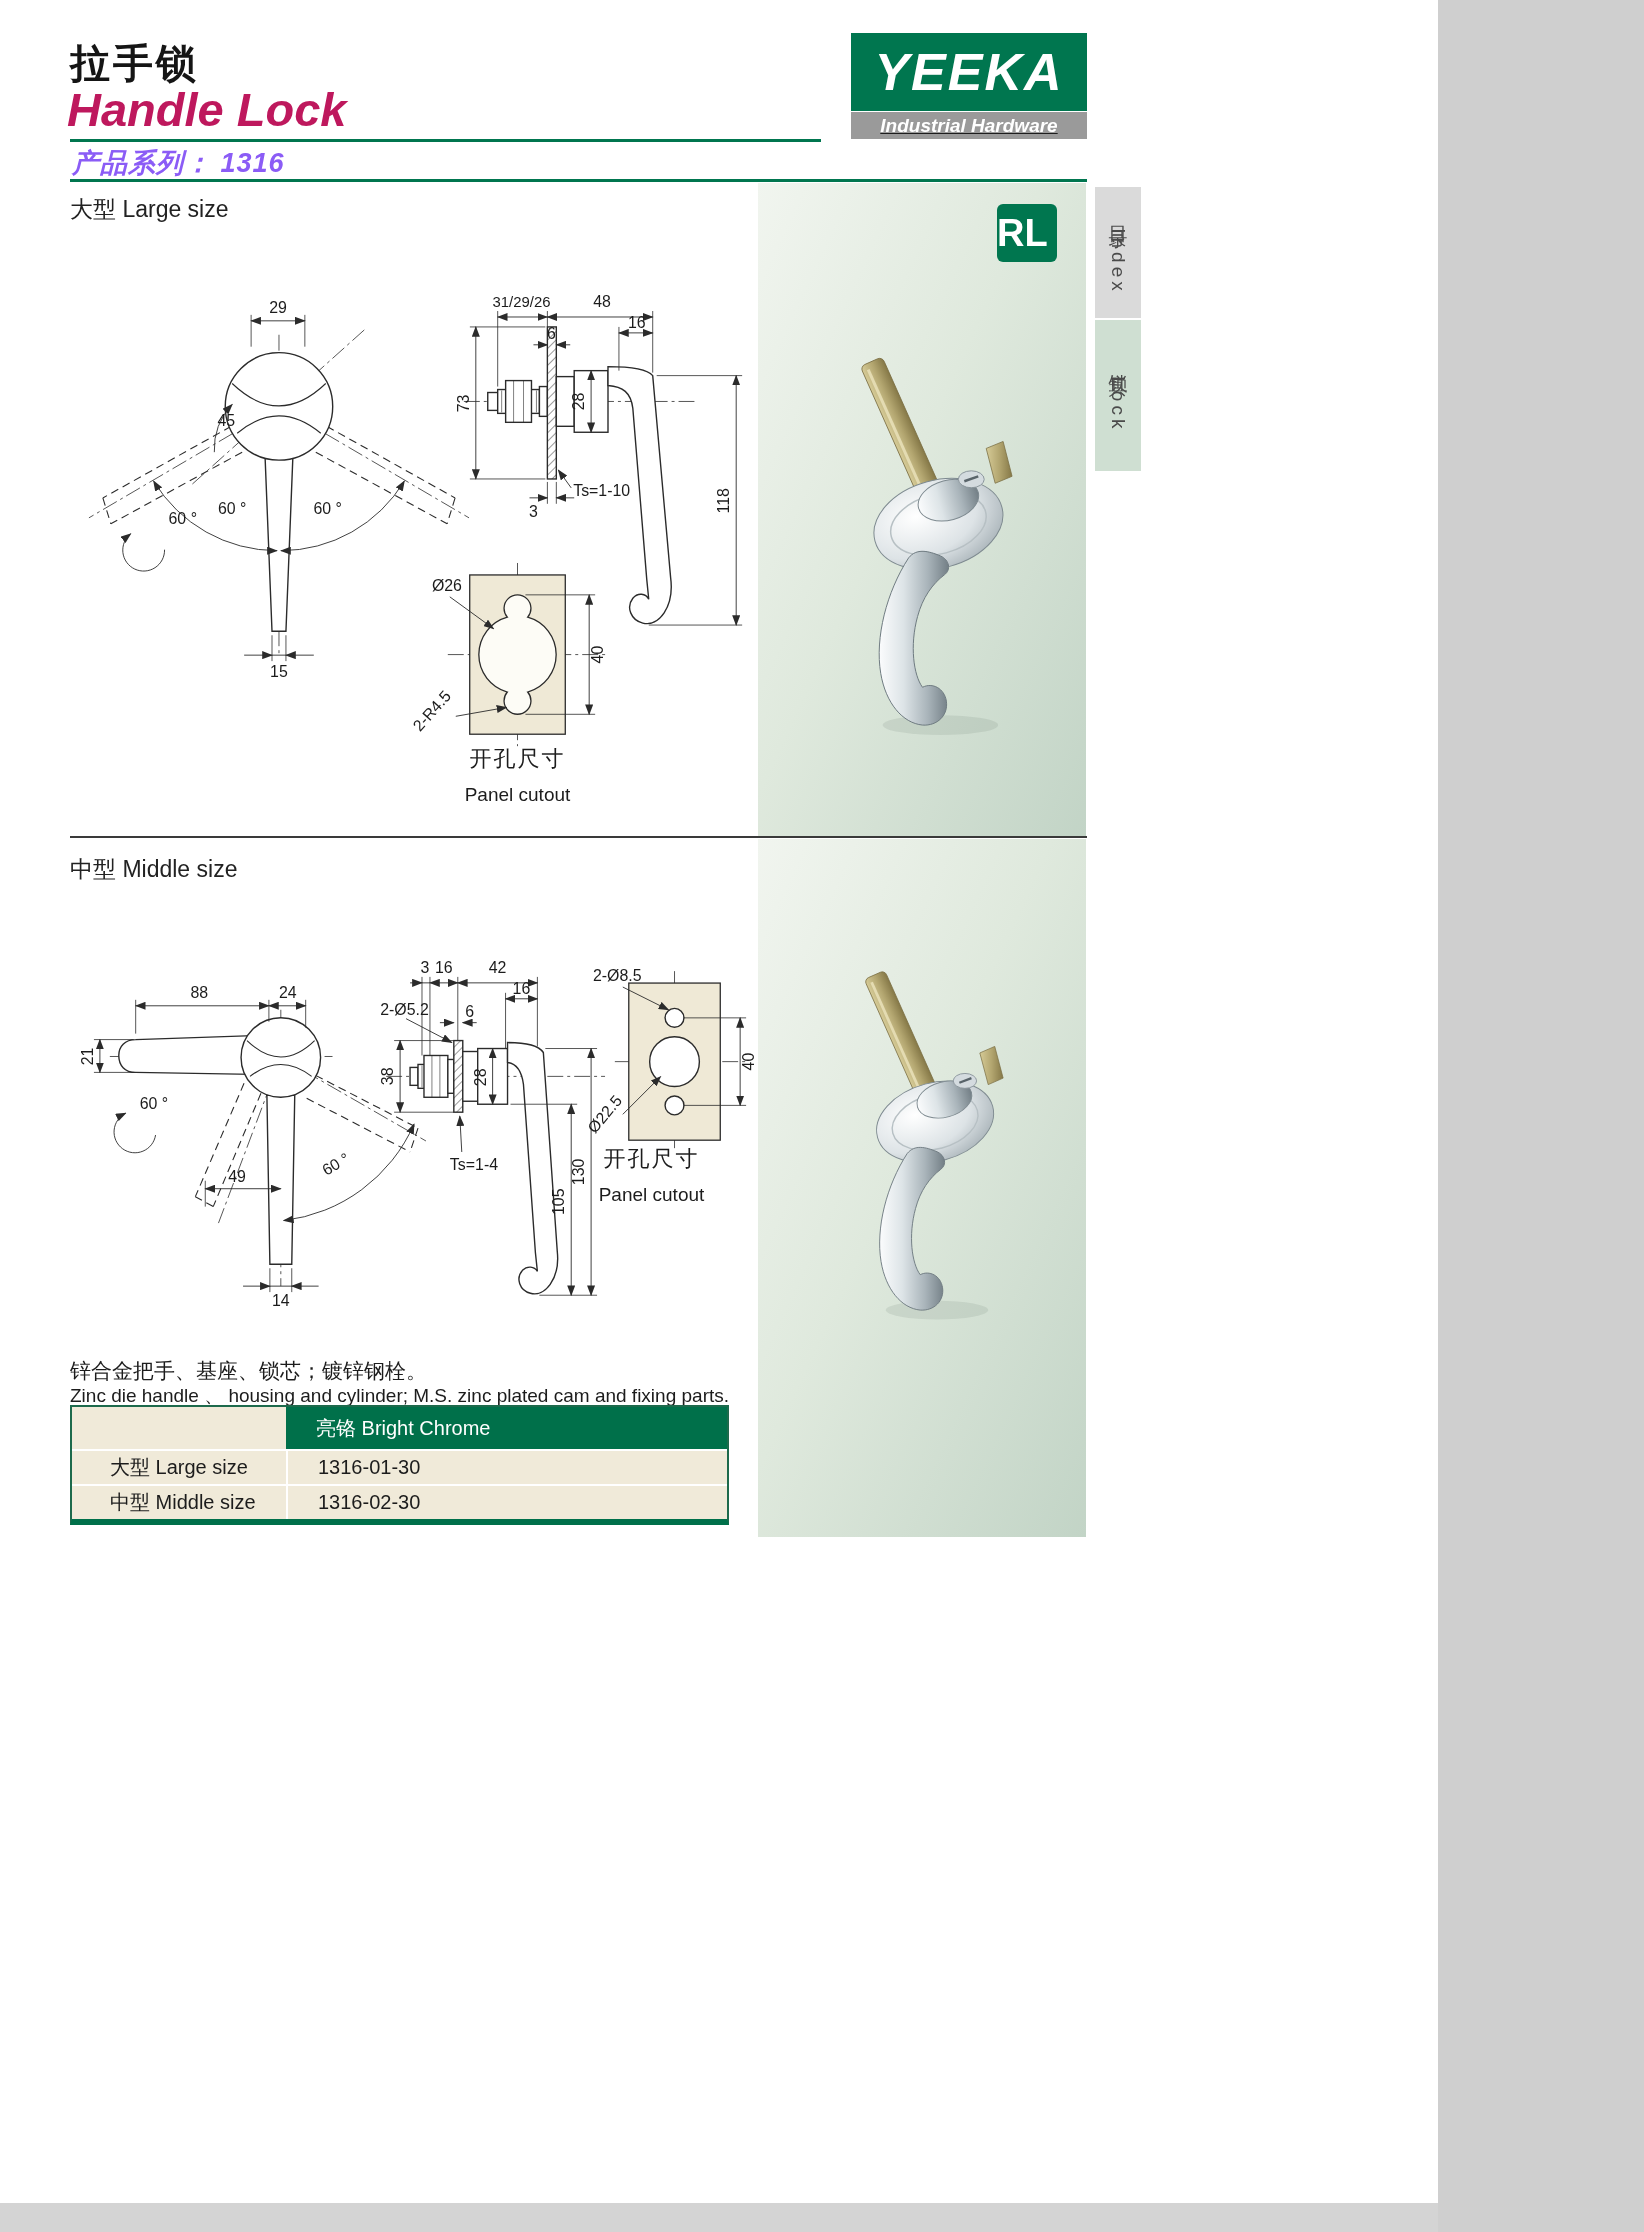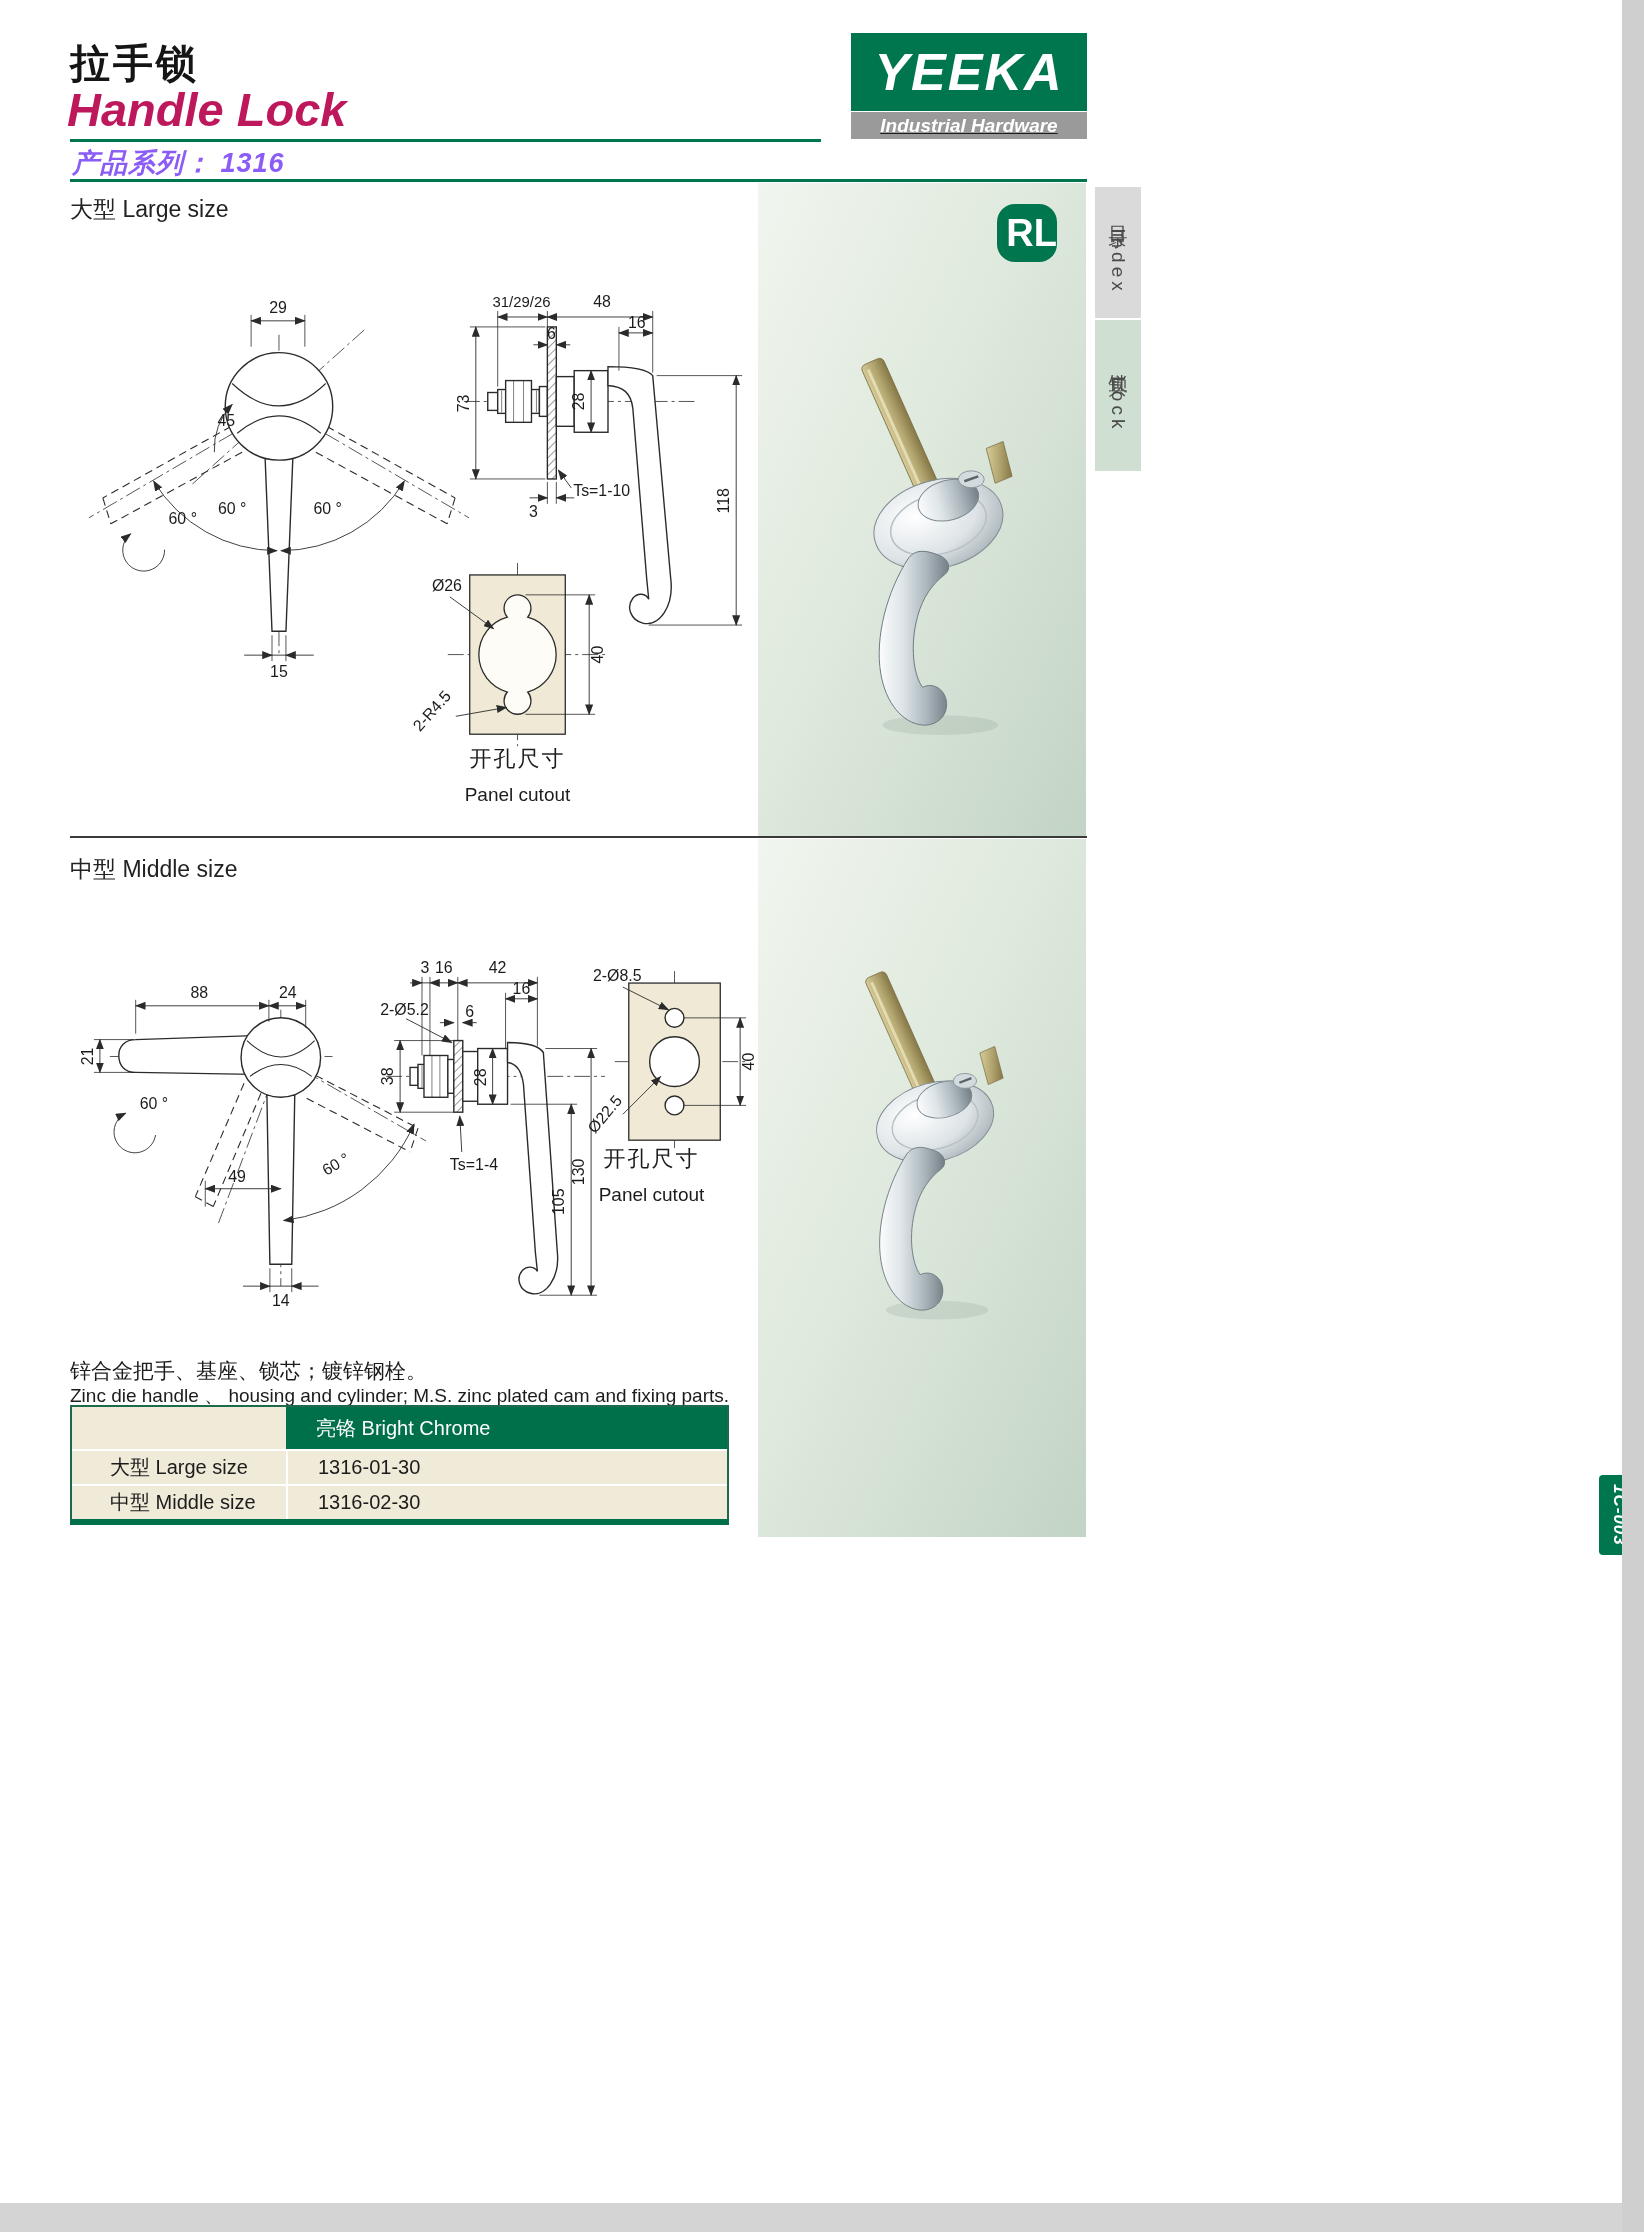--- a/index.html
+++ b/index.html
@@ -1,32 +1,32 @@
 <!DOCTYPE html>
 <html><head>
 <meta charset="utf-8">
 <style>
   * { margin:0; padding:0; box-sizing:border-box; }
   html,body { background:#cfcfcf; }
-  .page { position:relative; width:1622px; height:2233px; background:#ffffff; overflow:hidden;
+  .page { position:relative; width:1438px; height:2233px; background:#ffffff; overflow:hidden;
           font-family:"Liberation Sans", sans-serif; color:#1c1c1c; }
   .abs { position:absolute; }
   
   .title-cn { font-size:40px; font-weight:600; letter-spacing:3px; color:#151515; }
   .title-en { font-size:47px; font-weight:bold; font-style:italic; color:#be185d; }
   .series   { font-size:27px; font-style:italic; font-weight:bold; color:#8b5cf6; letter-spacing:1px; }
   .greenline { background:#00764f; height:3px; }
   .rule { background:#3a3a3a; height:2px; }
   .logo { background:#00764f; display:flex; align-items:center; justify-content:center;text-align:right; }
   .logo span { color:#fff; font-size:52px; font-weight:bold; font-style:italic; letter-spacing:2px; }
   .logo-sub { background:#9a9a9a; display:flex; align-items:center; justify-content:center;text-decoration:underline; }
   .logo-sub span { color:#fff; font-size:19px; font-weight:bold; font-style:italic; }
   
   .panel { background:linear-gradient(115deg,#f1f5ef 0%, #dfe9dd 45%, #c2d4c6 100%); }
-  .rl-badge { background:#00764f; border-radius:18px; display:flex; align-items:center; justify-content:flex-end;
+  .rl-badge { background:#00764f; border-radius:6px; display:flex; align-items:center; justify-content:flex-start;
               color:#fff; font-size:38px; font-weight:bold; }
   .tab { width:46px; display:flex; align-items:center; justify-content:center; }
   .vtext { writing-mode:vertical-rl; text-orientation:mixed; letter-spacing:4px; font-size:19px; color:#4a4a4a; }
   .section-label { font-size:23px; color:#222; }
   
   .caption { text-align:center; }
   .caption .cn { font-size:22px; letter-spacing:2px; }
   .caption .en { font-size:19px; margin-top:10px; }
   .note-cn { font-size:21px; }
   .note-en { font-size:19px; }

